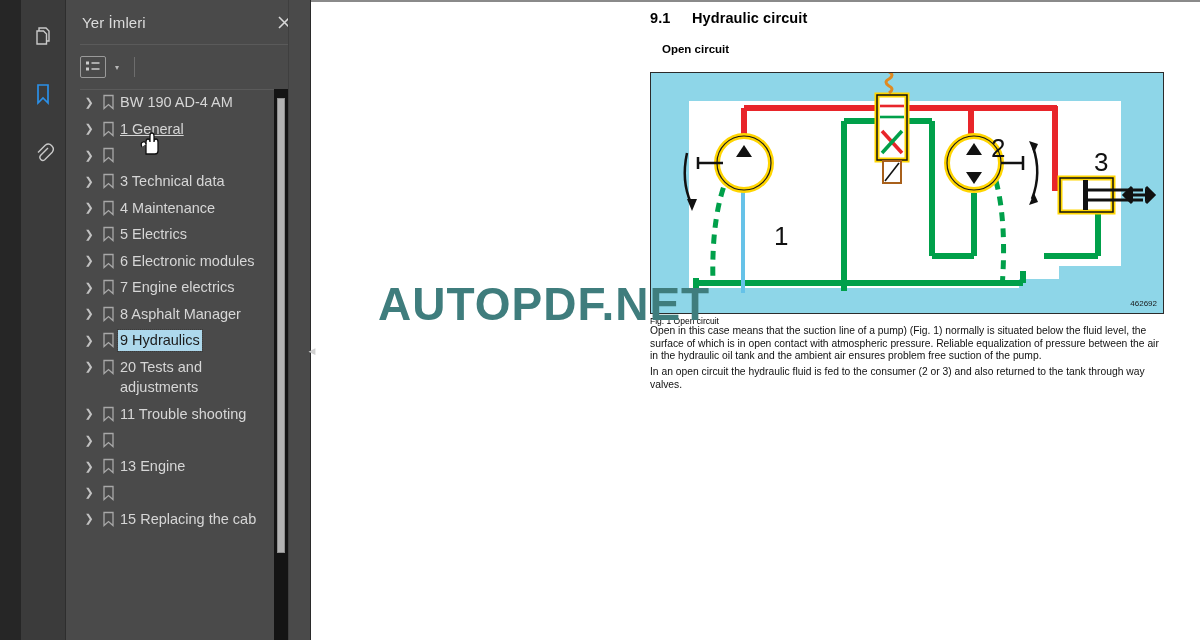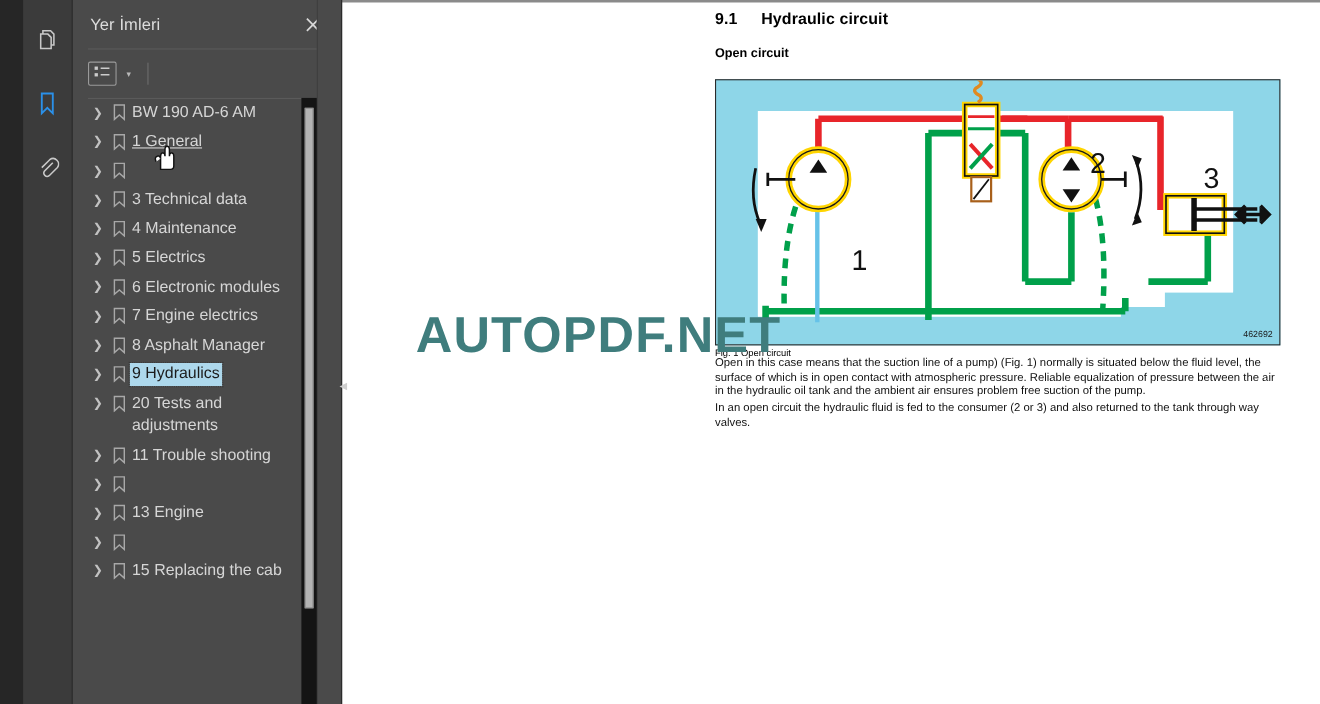--- a/index.html
+++ b/index.html
@@ -171,21 +171,21 @@
     color: #000;
   }
   .doc-h1 {
     position: absolute; left: 0; top: 10px;
     font-size: 14.5px; font-weight: bold;
     font-family: "Liberation Sans", sans-serif;
     letter-spacing: .1px;
   }
   .doc-h1 .num { display: inline-block; width: 42px; }
   .doc-h2 {
-    position: absolute; left: 0; top: 43px;
+    position: absolute; left: 12px; top: 43px;
     font-size: 11.5px; font-weight: bold;
   }
   .figure {
     position: absolute; left: 0; top: 72px;
     width: 514px; height: 242px;
     border: 1px solid #2b2b2b;
     background: #8ed6e8;
     overflow: hidden;
   }
   .fig-num {
@@ -289,21 +289,21 @@
     <div class="panel-rule"></div>
 
     <div class="tree" id="bookmark-tree">
         <div class="bm-row">
           <div class="bm-arrow">❯</div>
           <div class="bm-icon">
             <svg width="13" height="16" viewBox="0 0 13 16" fill="none" stroke="#a8a8a8" stroke-width="1.3">
               <path d="M2 1.5 h9 v13 l-4.5 -4 l-4.5 4 z"></path>
             </svg>
           </div>
-          <div class="bm-label">BW 190 AD-6 AM</div>
+          <div class="bm-label">BW 190 AD-4 AM</div>
         </div>
         <div class="bm-row hovered">
           <div class="bm-arrow">❯</div>
           <div class="bm-icon">
             <svg width="13" height="16" viewBox="0 0 13 16" fill="none" stroke="#a8a8a8" stroke-width="1.3">
               <path d="M2 1.5 h9 v13 l-4.5 -4 l-4.5 4 z"></path>
             </svg>
           </div>
           <div class="bm-label">1 General</div>
         </div>

